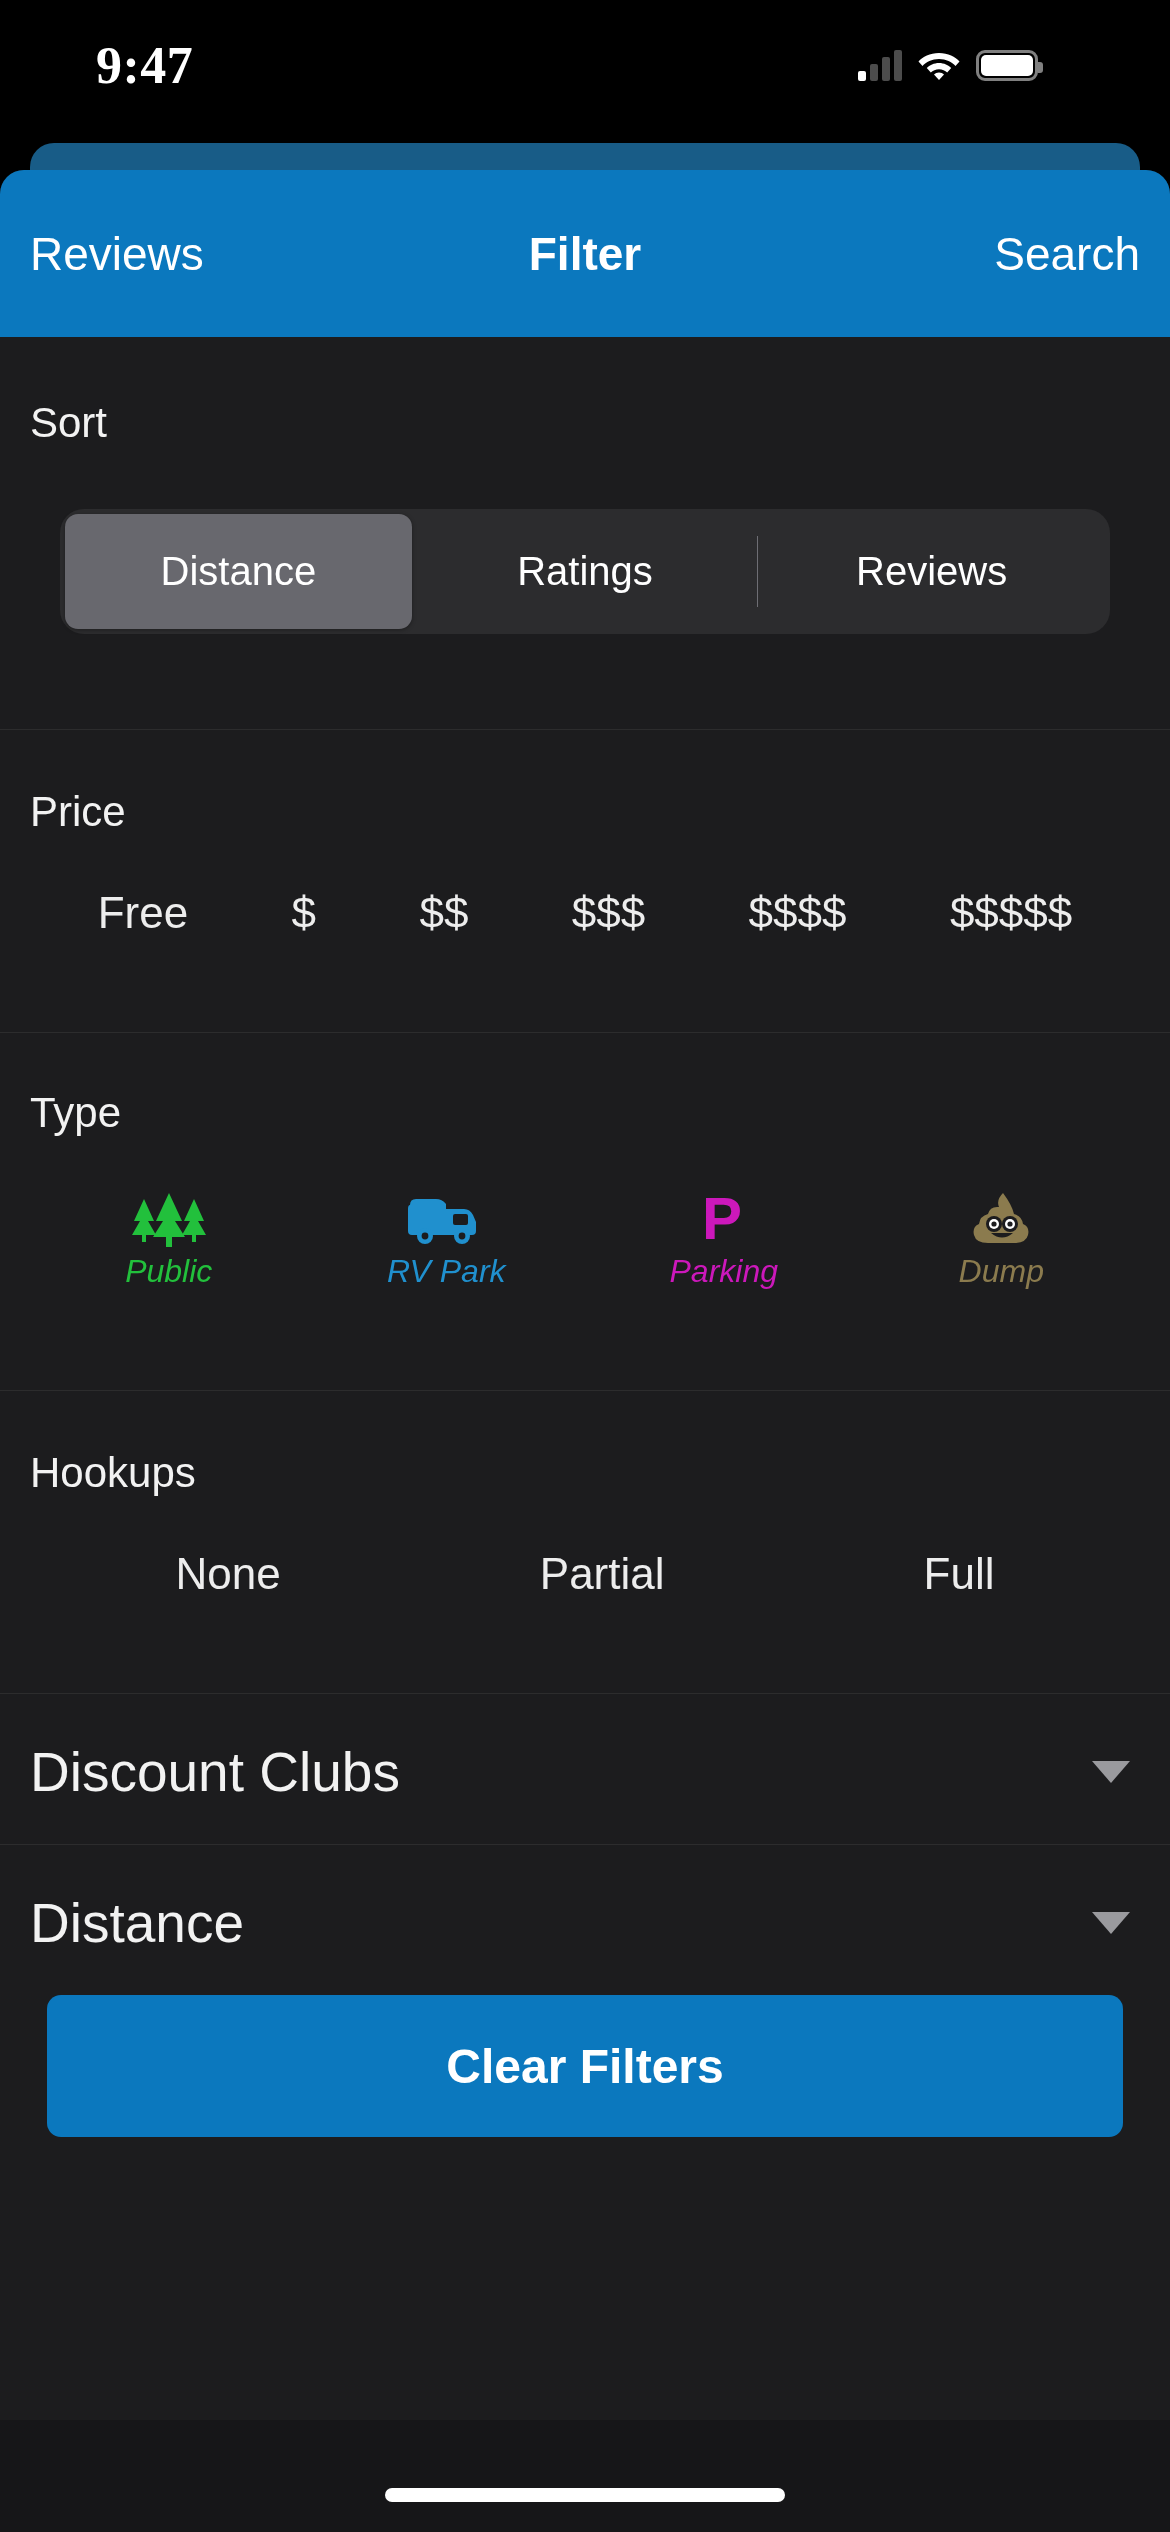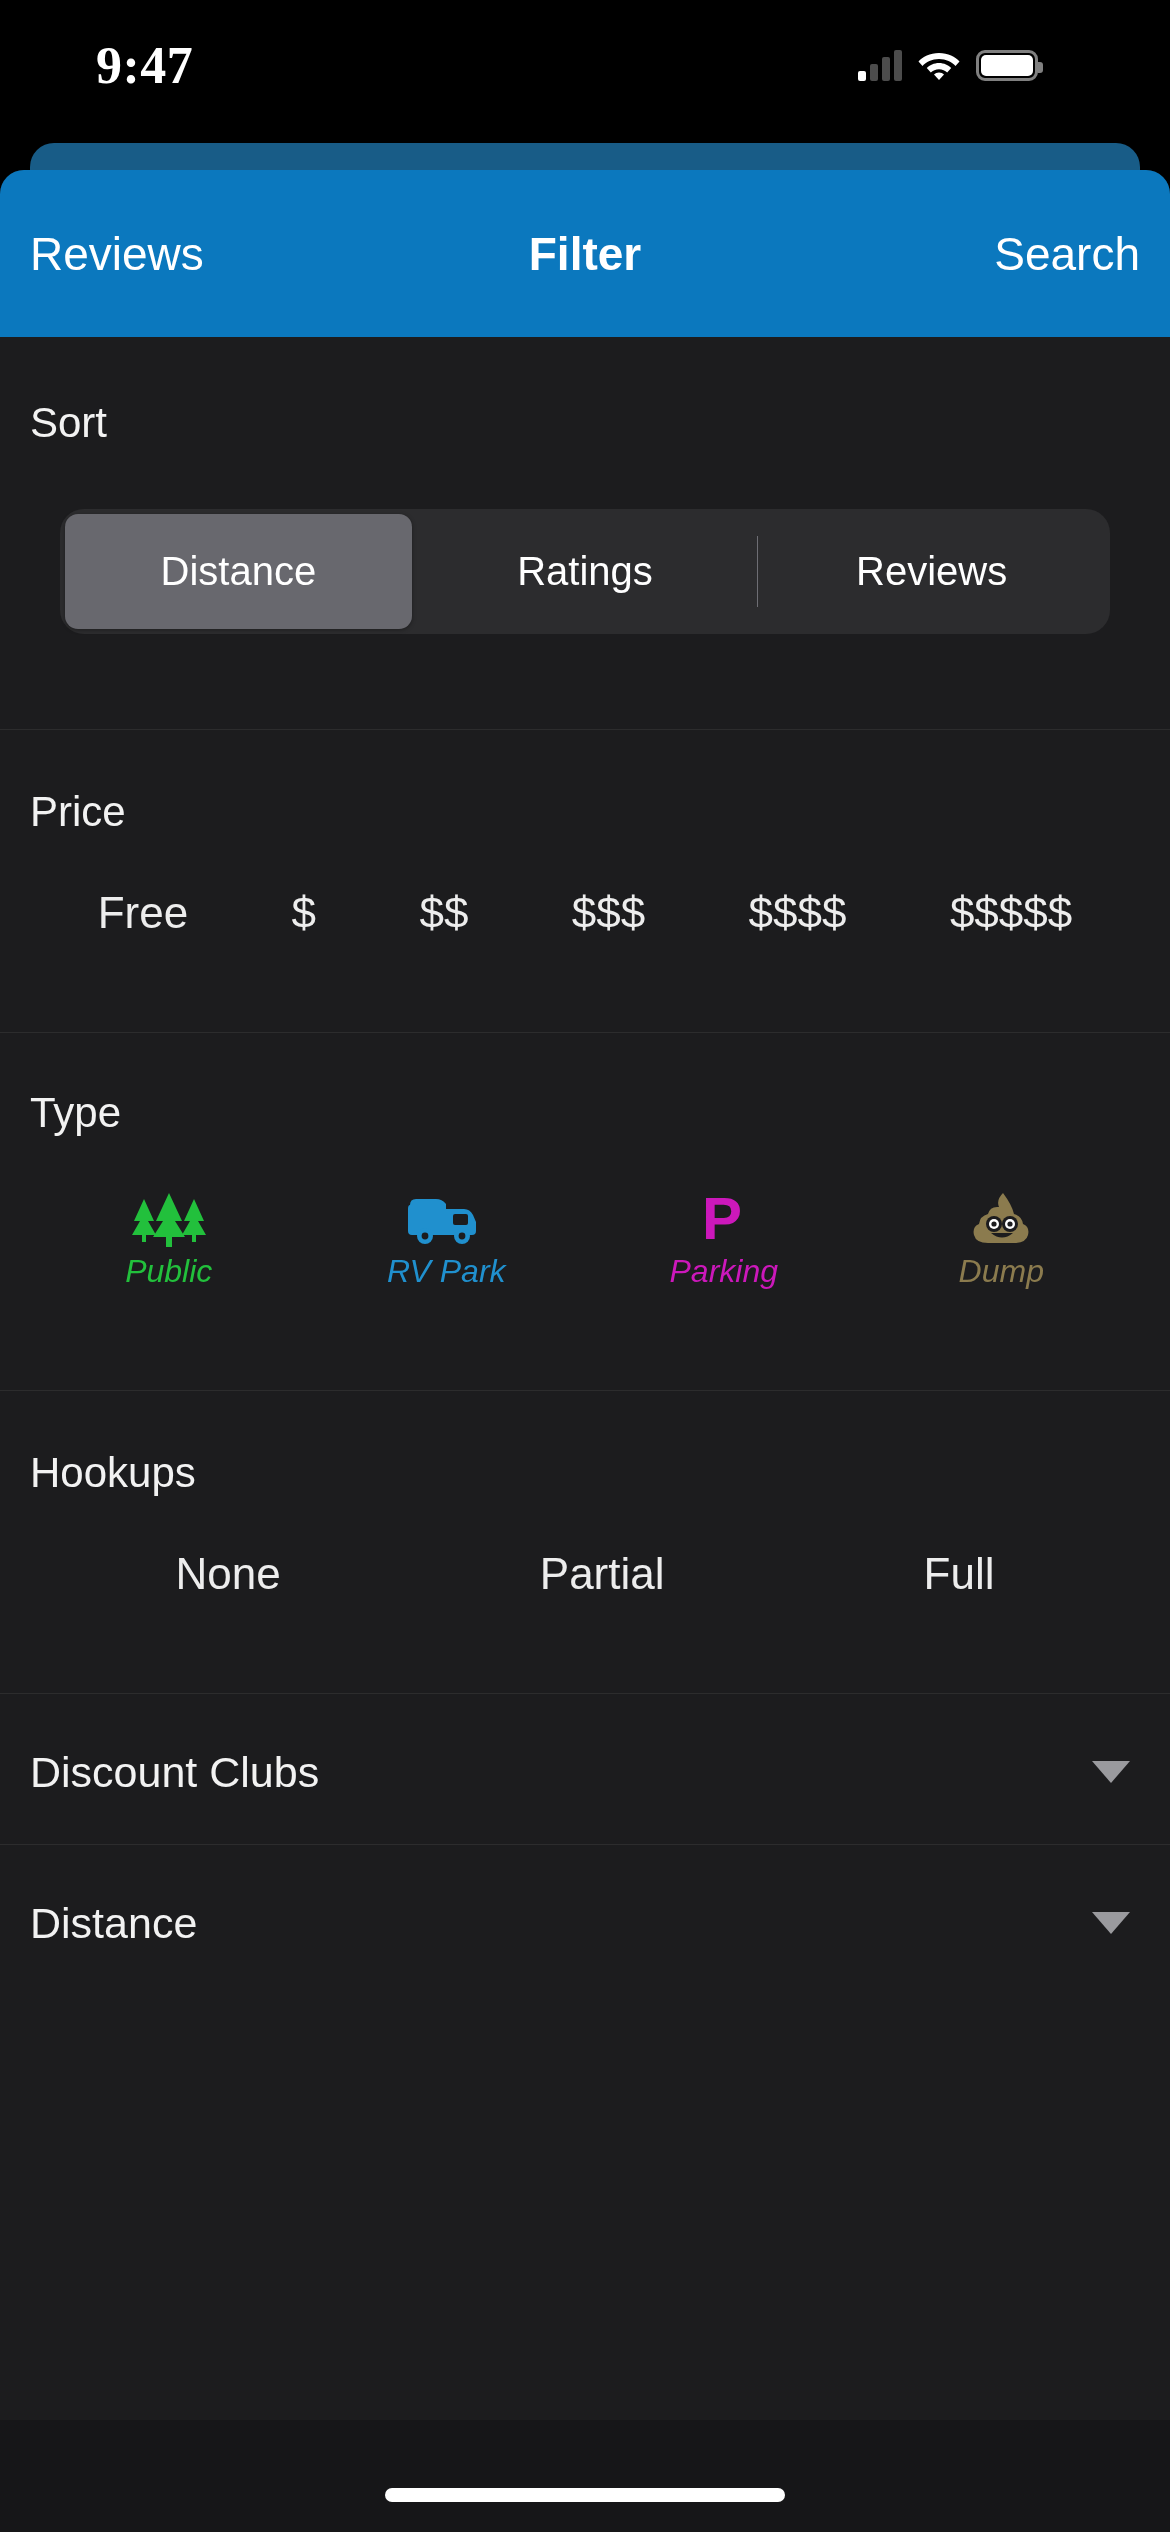--- a/index.html
+++ b/index.html
@@ -115,21 +115,21 @@
     width:200px;
   }
   .type-ico { height:58px; display:flex; align-items:flex-end; justify-content:center; }
   .type-label { font-size:32px; white-space:nowrap;font-style:italic; }
 
   
   .disc-row {
     display:flex; align-items:center; justify-content:space-between;
     padding:0 40px 0 30px; height:96px;
   }
-  .disc-label { font-size:43px; color:#F2F2F2; }
+  .disc-label { font-size:55px; color:#F2F2F2; }
   .caret {
     width:0; height:0;
     border-left:19px solid transparent; border-right:19px solid transparent;
     border-top:22px solid #9A9A9E;
   }
 
   
   .clear-wrap { padding:0 47px; }
   .clear-btn {
     width:100%; height:142px; background:#0B78BE; border-radius:14px;
@@ -310,20 +310,23 @@
       <div style="height:24px"></div>
       <div class="divider"></div>
 
       <div style="height:30px"></div>
       <div class="disc-row">
         <span class="disc-label">Distance</span>
         <span class="caret"></span>
       </div>
 
       <div style="height:24px"></div>
+      <div class="clear-wrap">
+        <div class="clear-btn">Clear Filters</div>
+      </div>
 
     </div>
   </div>
 
   <div class="bottom-bar">
     <div class="home-ind"></div>
   </div>
 
 </div>
 

